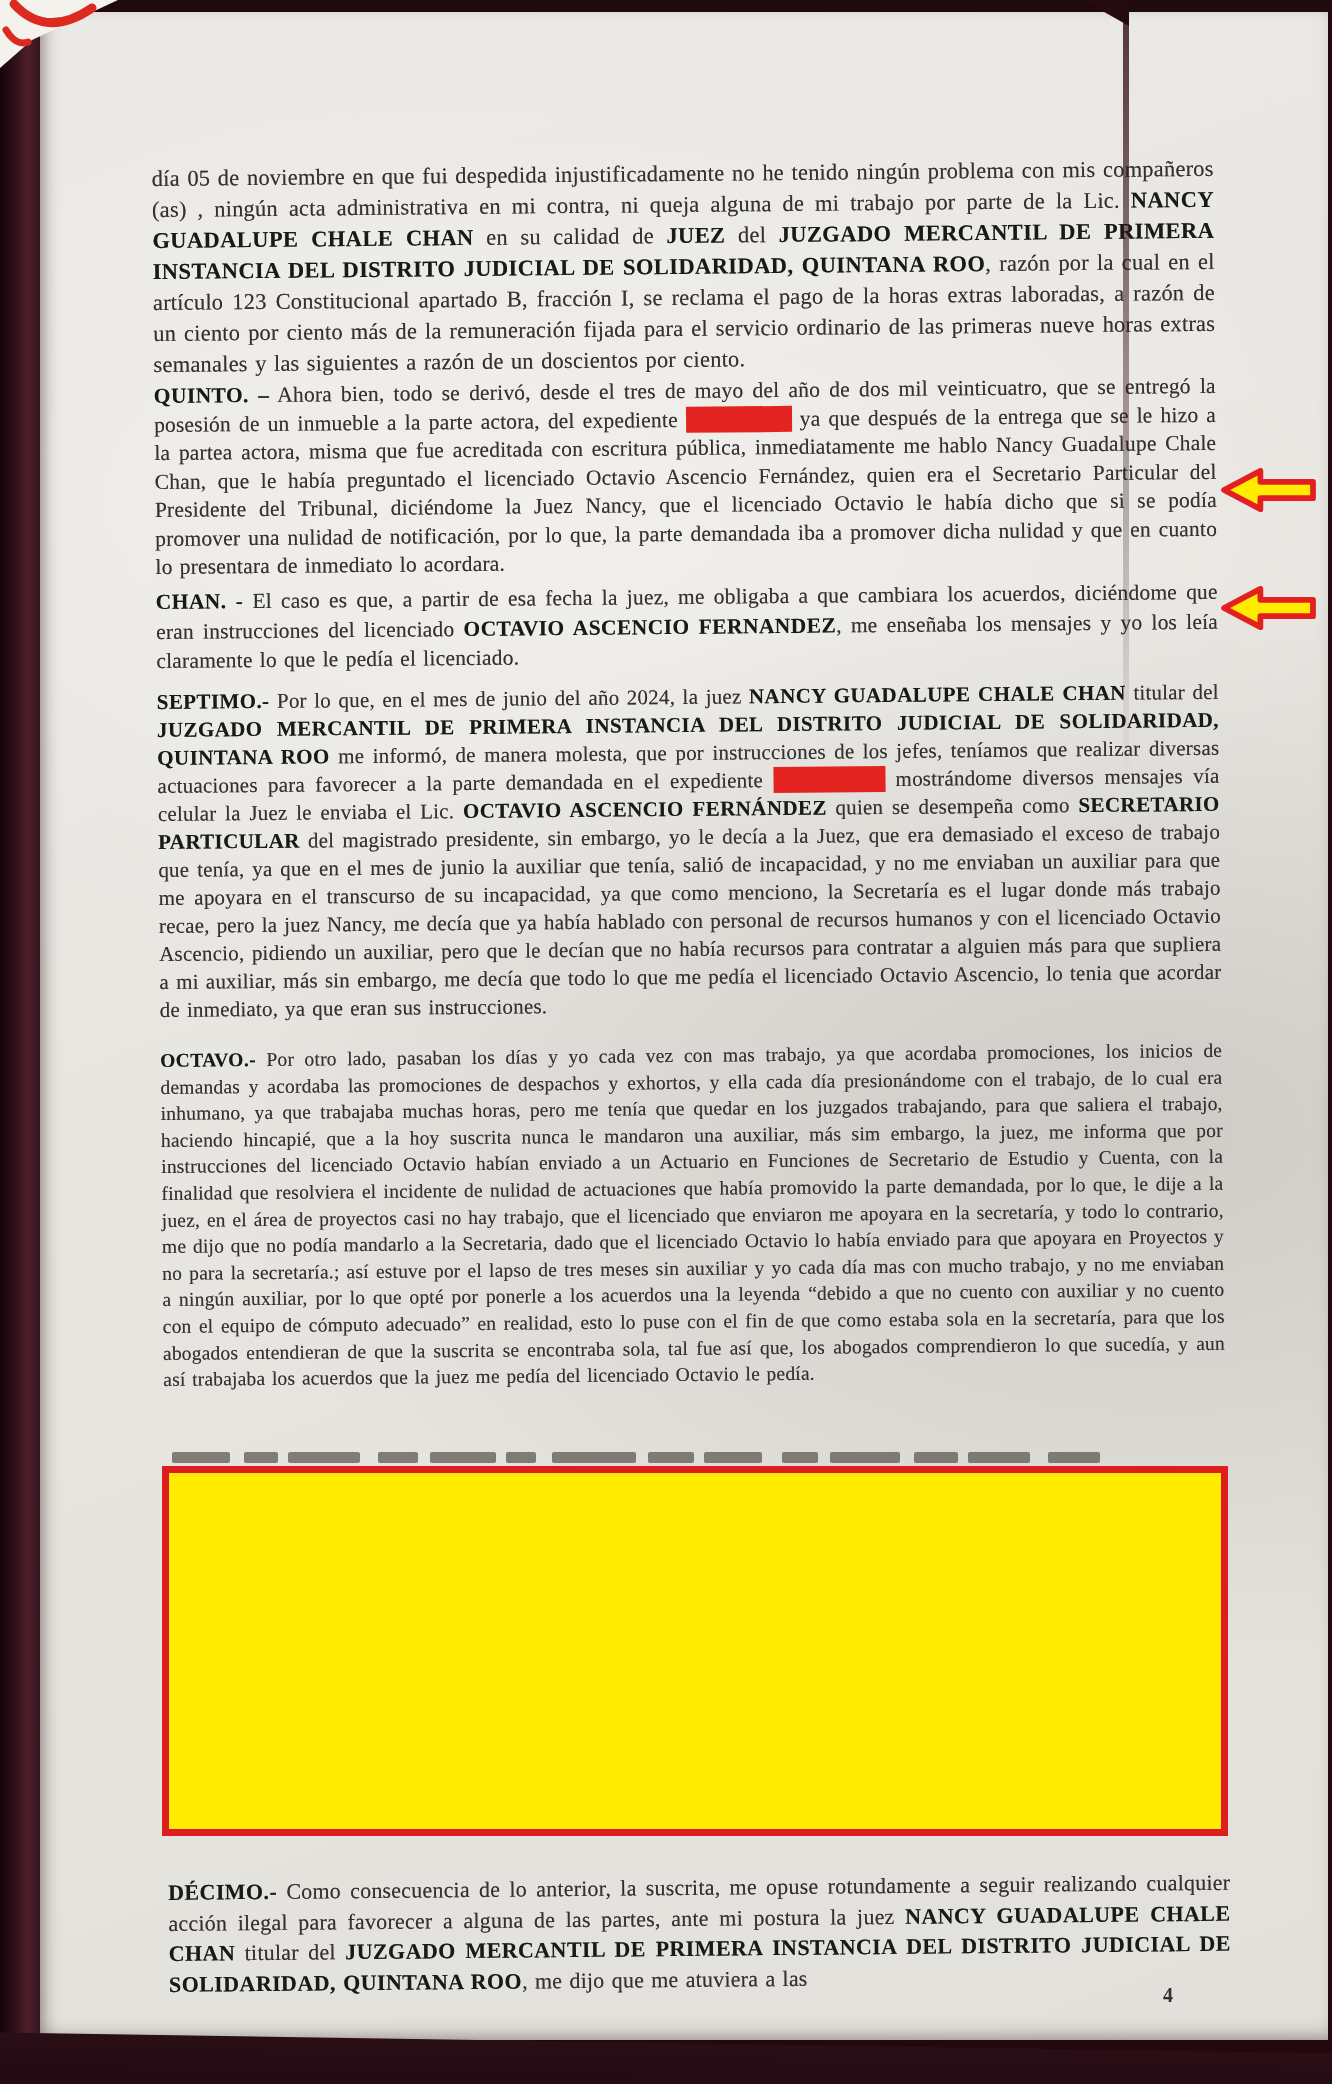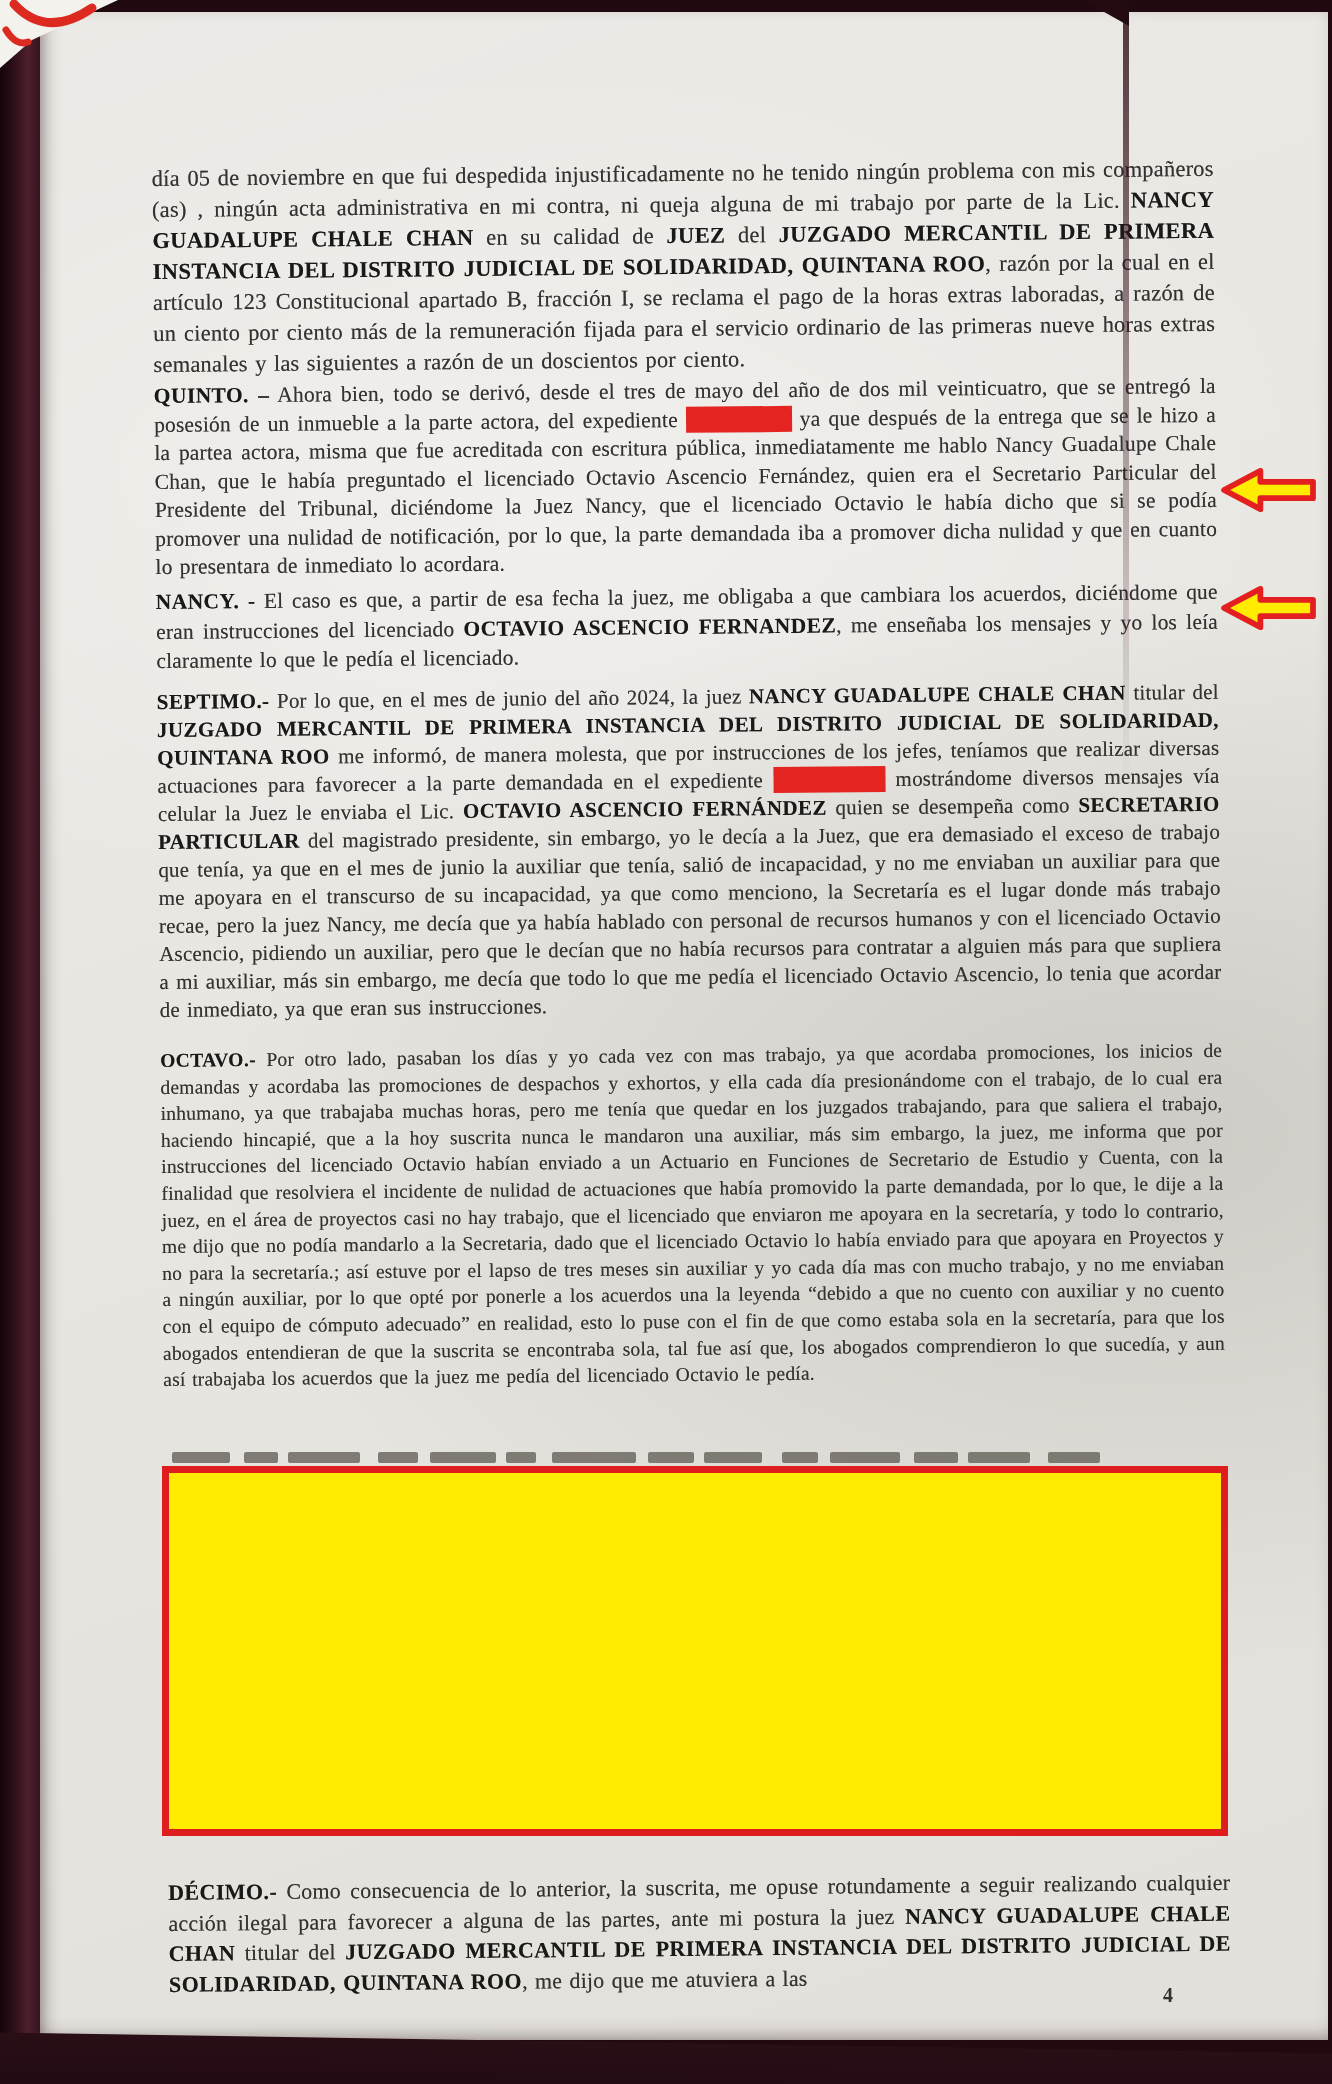--- a/index.html
+++ b/index.html
@@ -62,21 +62,21 @@
 </head>
 <body>
 
 <div id="stage">
 
   <div id="page"></div>
 
   <div id="text-layer">
       <div class="para" id="p-intro"><span>día 05 de noviembre en que fui despedida injustificadamente no he tenido ningún problema con mis compañeros (as) , ningún acta administrativa en mi contra, ni queja alguna de mi trabajo por parte de la Lic. </span><b>NANCY GUADALUPE CHALE CHAN</b><span> en su calidad de </span><b>JUEZ</b><span> del </span><b>JUZGADO MERCANTIL DE PRIMERA INSTANCIA DEL DISTRITO JUDICIAL DE SOLIDARIDAD, QUINTANA ROO</b><span>, razón por la cual en el artículo 123 Constitucional apartado B, fracción I, se reclama el pago de la horas extras laboradas, a razón de un ciento por ciento más de la remuneración fijada para el servicio ordinario de las primeras nueve horas extras semanales y las siguientes a razón de un doscientos por ciento.</span></div>
       <div class="para" id="p-quinto"><b>QUINTO. –</b><span> Ahora bien, todo se derivó, desde el tres de mayo del año de dos mil veinticuatro, que se entregó la posesión de un inmueble a la parte actora, del expediente </span><span class="redaction" style="width: 106px;"></span><span> ya que después de la entrega que se le hizo a la partea actora, misma que fue acreditada con escritura pública, inmediatamente me hablo Nancy Guadalupe Chale Chan, que le había preguntado el licenciado Octavio Ascencio Fernández, quien era el Secretario Particular del Presidente del Tribunal, diciéndome la Juez Nancy, que el licenciado Octavio le había dicho que si se podía promover una nulidad de notificación, por lo que, la parte demandada iba a promover dicha nulidad y que en cuanto lo presentara de inmediato lo acordara.</span></div>
-      <div class="para" id="p-sexto"><b>NANCY. -</b><span> El caso es que, a partir de esa fecha la juez, me obligaba a que cambiara los acuerdos, diciéndome que eran instrucciones del licenciado </span><b>OCTAVIO ASCENCIO FERNANDEZ</b><span>, me enseñaba los mensajes y yo los leía claramente lo que le pedía el licenciado.</span></div>
+      <div class="para" id="p-sexto"><b>CHAN. -</b><span> El caso es que, a partir de esa fecha la juez, me obligaba a que cambiara los acuerdos, diciéndome que eran instrucciones del licenciado </span><b>OCTAVIO ASCENCIO FERNANDEZ</b><span>, me enseñaba los mensajes y yo los leía claramente lo que le pedía el licenciado.</span></div>
       <div class="para" id="p-septimo"><b>SEPTIMO.-</b><span> Por lo que, en el mes de junio del año 2024, la juez </span><b>NANCY GUADALUPE CHALE CHAN</b><span> titular del </span><b>JUZGADO MERCANTIL DE PRIMERA INSTANCIA DEL DISTRITO JUDICIAL DE SOLIDARIDAD, QUINTANA ROO</b><span> me informó, de manera molesta, que por instrucciones  de los jefes, teníamos que realizar diversas actuaciones para favorecer a la parte demandada en el expediente </span><span class="redaction" style="width: 112px;"></span><span> mostrándome diversos mensajes vía celular la Juez le enviaba el Lic. </span><b>OCTAVIO ASCENCIO FERNÁNDEZ</b><span> quien se desempeña como </span><b>SECRETARIO PARTICULAR</b><span> del magistrado presidente, sin embargo,  yo le decía a la Juez, que era demasiado el exceso de trabajo que tenía, ya que en el mes de junio la auxiliar que tenía, salió de incapacidad, y no me enviaban un auxiliar para que me apoyara en el transcurso de su incapacidad, ya que como menciono, la Secretaría es el lugar donde más trabajo recae, pero la juez Nancy, me decía que ya había hablado con personal de recursos humanos y con el licenciado Octavio Ascencio, pidiendo un auxiliar, pero que le decían que no había recursos para contratar a alguien más para que supliera a mi auxiliar, más sin embargo, me decía que todo lo que me pedía el licenciado Octavio Ascencio, lo tenia que acordar de inmediato, ya que eran sus instrucciones.</span></div>
       <div class="para" id="p-octavo"><b>OCTAVO.-</b><span> Por otro lado, pasaban los días y yo cada vez con mas trabajo, ya que acordaba promociones, los inicios de demandas y acordaba las promociones de despachos y exhortos, y ella cada día presionándome con el trabajo, de lo cual era inhumano, ya que trabajaba muchas horas, pero me tenía que quedar en los juzgados trabajando, para que saliera el trabajo, haciendo hincapié, que  a la hoy suscrita nunca le mandaron una auxiliar, más sim embargo, la juez, me informa que por instrucciones del licenciado Octavio habían enviado a un Actuario en Funciones de Secretario de Estudio y Cuenta, con la finalidad que resolviera el incidente de nulidad de actuaciones que había promovido la parte demandada, por lo que, le dije a la juez, en el área de proyectos casi no hay trabajo, que el licenciado que enviaron me apoyara en la secretaría, y todo lo contrario, me dijo que no podía mandarlo a la Secretaria, dado que el licenciado Octavio lo había enviado para que apoyara en Proyectos y no para la secretaría.; así estuve por el lapso de tres meses sin auxiliar y yo cada día mas con mucho trabajo, y no me enviaban a ningún auxiliar, por lo que opté por ponerle  a los acuerdos una la leyenda “debido a que no cuento con auxiliar y no cuento con el  equipo de cómputo adecuado” en realidad, esto lo puse con el fin de que como estaba sola en la secretaría, para que los abogados entendieran de que la suscrita se encontraba sola, tal fue así que, los abogados comprendieron lo que sucedía, y aun así trabajaba los acuerdos que la juez me pedía del licenciado Octavio le pedía.</span></div>
       <div class="para" id="p-decimo"><b>DÉCIMO.-</b><span> Como consecuencia de lo anterior, la suscrita, me opuse rotundamente a seguir realizando cualquier acción ilegal para favorecer a alguna de las partes, ante mi postura la juez </span><b>NANCY GUADALUPE CHALE CHAN</b><span> titular del </span><b>JUZGADO MERCANTIL DE PRIMERA INSTANCIA DEL DISTRITO JUDICIAL DE SOLIDARIDAD, QUINTANA ROO</b><span>, me dijo que me atuviera a las</span></div>
     </div>
 
   <div id="obscured-line">
       <span style="width: 58px; margin-right: 14px;"></span>
       <span style="width: 34px; margin-right: 10px;"></span>
       <span style="width: 72px; margin-right: 18px;"></span>
       <span style="width: 40px; margin-right: 12px;"></span>

